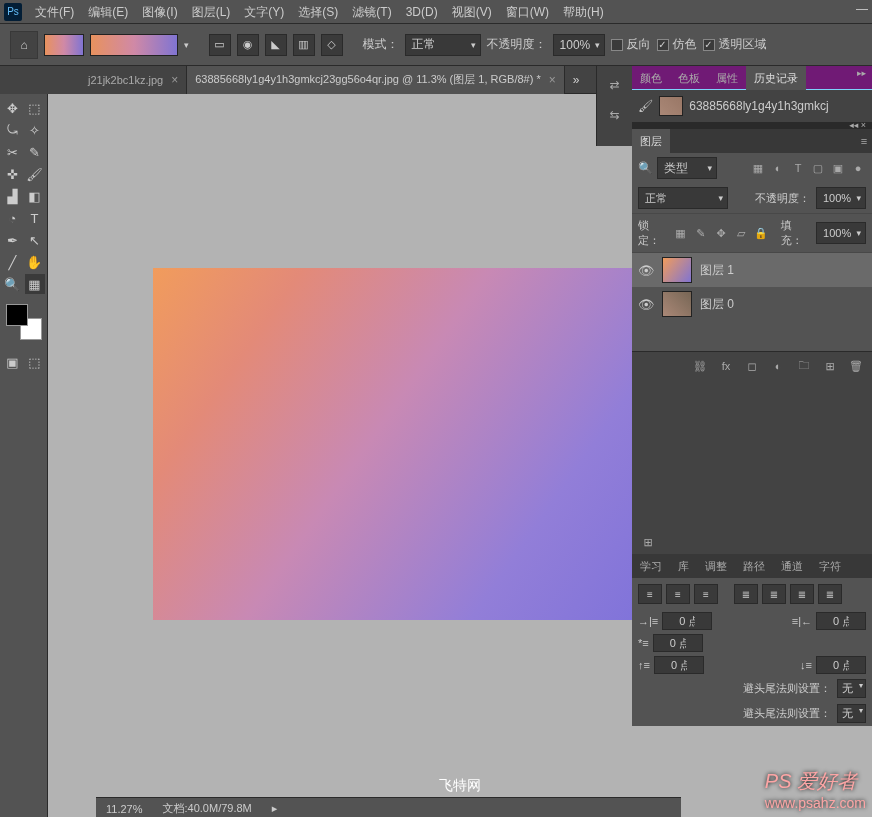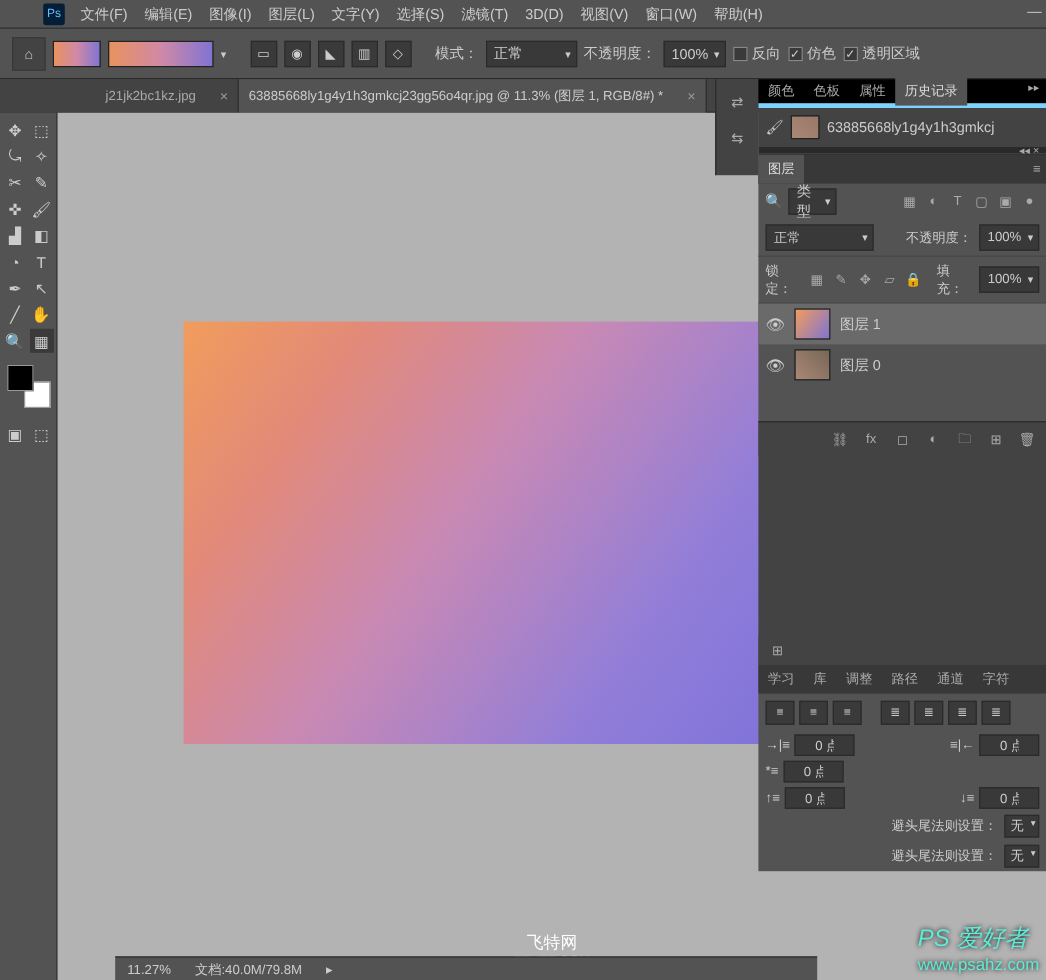--- a/index.html
+++ b/index.html
@@ -1,51 +1,51 @@
 <!DOCTYPE html>
 <html><head>
 <meta charset="utf-8">
 <style>
 * { margin: 0; padding: 0; box-sizing: border-box; font-family: "Microsoft YaHei", sans-serif; }
 body { background: #535353; width: 872px; height: 817px; overflow: hidden; color: #ccc; font-size: 12px; position: relative; }
 .menubar { background: #535353; height: 24px; display: flex; align-items: center; padding: 0 4px; border-bottom: 1px solid #2a2a2a; }
-.ps-logo { width: 18px; height: 18px; background: #031e36; color: #65bffb; font-size: 10px; font-weight: normal; display: flex; align-items: center; justify-content: center; margin-right: 6px; border-radius: 2px; margin-left: 32px; }
+.ps-logo { width: 18px; height: 18px; background: #031e36; color: #65bffb; font-size: 10px; font-weight: normal; display: flex; align-items: center; justify-content: center; margin-right: 6px; border-radius: 2px; }
 .menu-item { padding: 0 7px; cursor: pointer; line-height: 24px; }
 .optbar { background: #535353; height: 42px; display: flex; align-items: center; padding: 0 10px; gap: 6px; border-bottom: 1px solid #2a2a2a; }
 .home-btn { width: 28px; height: 28px; background: #434343; border: 1px solid #383838; display: flex; align-items: center; justify-content: center; cursor: pointer; }
 .grad-preview { width: 40px; height: 22px; background: linear-gradient(90deg, #e8925e, #d089a6, #8074d2); border: 1px solid #222; cursor: pointer; }
 .grad-wide { width: 88px; height: 22px; background: linear-gradient(90deg, #e8925e, #d089a6, #8074d2); border: 1px solid #222; cursor: pointer; }
 .icon-btn { width: 22px; height: 22px; background: #3a3a3a; border: 1px solid #2a2a2a; display: flex; align-items: center; justify-content: center; cursor: pointer; color: #ccc; font-size: 11px; }
 .sel-box { background: #393939; border: 1px solid #2a2a2a; height: 22px; padding: 0 18px 0 6px; display: flex; align-items: center; cursor: pointer; position: relative; }
 .sel-box::after { content: "▾"; position: absolute; right: 4px; font-size: 9px; }
 .chk { display: flex; align-items: center; gap: 4px; cursor: pointer; }
 .chk-box { width: 12px; height: 12px; border: 1px solid #888; background: #3a3a3a; display: flex; align-items: center; justify-content: center; }
 .chk-box.on::after { content: "✓"; font-size: 10px; color: #ccc; }
 .tabbar { background: #434343; height: 28px; display: flex; align-items: center; border-bottom: 1px solid #2a2a2a; }
 .tab-spacer { width: 80px; height: 28px; background: #434343; }
-.doc-tab { background: #535353; height: 28px; padding: 0 8px; display: flex; align-items: center; gap: 20px; border-right: 1px solid #2a2a2a; cursor: pointer; font-size: 11px; }
+.doc-tab { background: #535353; height: 28px; padding: 0 8px; display: flex; align-items: center; gap: 8px; border-right: 1px solid #2a2a2a; cursor: pointer; font-size: 11px; }
 .doc-tab.inactive { background: #434343; color: #aaa; }
 .tab-close { cursor: pointer; color: #999; font-size: 12px; }
 .tab-overflow { padding: 0 8px; cursor: pointer; color: #ccc; }
 .workarea { display: flex; height: 725px; }
 .toolbox { width: 48px; background: #535353; border-right: 1px solid #2a2a2a; padding: 4px 0; display: flex; flex-direction: column; align-items: center; gap: 2px; }
 .tool-row { display: flex; gap: 2px; }
 .tool { width: 20px; height: 20px; display: flex; align-items: center; justify-content: center; cursor: pointer; color: #ccc; font-size: 13px; }
 .tool.active { background: #3a3a3a; }
 .color-swatches { margin-top: 8px; position: relative; width: 36px; height: 36px; }
 .fg-color { position: absolute; width: 22px; height: 22px; background: #000; border: 1px solid #999; top: 0; left: 0; z-index: 2; }
 .bg-color { position: absolute; width: 22px; height: 22px; background: #fff; border: 1px solid #999; bottom: 0; right: 0; }
 .canvas-area { flex: 1; background: #b3b3b3; position: relative; overflow: hidden; }
 .canvas { position: absolute; left: 105px; top: 174px; width: 506px; height: 352px; background: linear-gradient(125deg, #f19c5c 0%, #e38a78 20%, #c889b4 45%, #927ed8 75%, #7e72da 100%); }
 .watermark { position: absolute; bottom: 12px; left: 50%; transform: translateX(-50%); color: #fff; font-size: 14px; text-align: center; }
 .statusbar { position: absolute; bottom: 0; left: 48px; height: 22px; background: #535353; display: flex; align-items: center; padding: 0 10px; gap: 20px; font-size: 11px; color: #ccc; border-top: 1px solid #2a2a2a; width: 585px;}
 .right-panels { width: 240px; display: flex; flex-direction: column; position: absolute; right: 0; top: 66px; }
 .panel-dock { width: 36px; background: #434343; border-left: 1px solid #2a2a2a; position: absolute; right: 240px; top: 66px; height: 80px; display: flex; flex-direction: column; align-items: center; gap: 8px; padding-top: 8px; }
 .dock-icon { width: 22px; height: 22px; display: flex; align-items: center; justify-content: center; cursor: pointer; color: #aaa; }
-.panel-tabs { display: flex; background: #000000; height: 24px; align-items: center; border-bottom: 4px solid #7dd3fc; }
+.panel-tabs { display: flex; background: #701a75; height: 24px; align-items: center; border-bottom: 1px solid #7dd3fc; }
 .ptab { padding: 0 8px; height: 24px; line-height: 24px; cursor: pointer; color: #aaa; font-size: 11px; }
 .ptab.active { background: #535353; color: #ddd; }
 .file-entry { display: flex; align-items: center; gap: 6px; padding: 6px; background: #434343; }
 .file-thumb { width: 24px; height: 20px; background: linear-gradient(45deg,#a87,#976); border: 1px solid #222; }
 .layers-panel { background: #535353; border-top: 1px solid #2a2a2a; }
 .panel-header { background: #383838; height: 24px; display: flex; align-items: center; }
 .panel-header .ptab { background: #535353; }
 .panel-row { display: flex; align-items: center; padding: 4px 6px; gap: 6px; border-bottom: 1px solid #484848; font-size: 11px; }
 .filter-row { display: flex; align-items: center; gap: 4px; padding: 4px 6px; }
 .mini-icon { width: 16px; height: 16px; display: flex; align-items: center; justify-content: center; color: #aaa; cursor: pointer; font-size: 11px; }
@@ -56,21 +56,21 @@
 .layer-footer { display: flex; justify-content: flex-end; gap: 10px; padding: 6px 8px; border-top: 1px solid #2a2a2a; background: #434343; }
 .para-panel { background: #535353; }
 .para-tabs { display: flex; background: #383838; height: 24px; }
 .align-row { display: flex; gap: 4px; padding: 6px; }
 .align-btn { width: 24px; height: 20px; background: #3a3a3a; border: 1px solid #2a2a2a; cursor: pointer; display: flex; align-items: center; justify-content: center; font-size: 10px; color: #ccc; }
 .num-input { background: #393939; border: 1px solid #2a2a2a; padding: 2px 16px; width: 50px; color: #ccc; font-size: 11px; }
 .input-row { display: flex; align-items: center; gap: 4px; padding: 2px 6px; font-size: 11px; }
 .sel-row { display: flex; align-items: center; justify-content: flex-end; gap: 6px; padding: 3px 6px; font-size: 11px; }
 .sel-small { background: #393939; border: 1px solid #2a2a2a; padding: 1px 12px 1px 4px; position: relative; }
 .sel-small::after { content: "▾"; position: absolute; right: 2px; font-size: 8px; }
-.ps-watermark { position: absolute; right: 6px; bottom: 6px; font-size: 20px; color: #5eead4; font-style: italic; font-family: serif; text-shadow: 0 0 4px #000; }
+.ps-watermark { position: absolute; right: 6px; bottom: 6px; font-size: 20px; color: #fca5a5; font-style: italic; font-family: serif; text-shadow: 0 0 4px #000; }
 .ps-watermark .sub { font-size: 14px; display: block; font-style: normal; }
 .win-controls { position: absolute; right: 4px; top: 2px; display: flex; gap: 8px; }
 .collapse-arrows { position: absolute; right: 6px; top: 2px; font-size: 9px; color: #aaa; cursor: pointer; }
 </style>
 </head>
 <body>
 
 <div class="menubar">
   <div class="ps-logo">Ps</div>
   <div class="menu-item">文件(F)</div>
@@ -224,21 +224,21 @@
   </div>
 
   <div class="layers-panel">
     <div class="panel-header">
       <div class="ptab active">图层</div>
       <div style="flex:1"></div>
       <span class="mini-icon">≡</span>
     </div>
     <div class="filter-row">
       <span>🔍</span>
-      <div class="sel-box" style="width:40px">
+      <div class="sel-box" style="width:60px">
           <span>类型</span>
         </div>
       <div style="flex:1"></div>
       <span class="mini-icon">▦</span>
       <span class="mini-icon">◐</span>
       <span class="mini-icon">T</span>
       <span class="mini-icon">▢</span>
       <span class="mini-icon">▣</span>
       <span class="mini-icon">●</span>
     </div>

